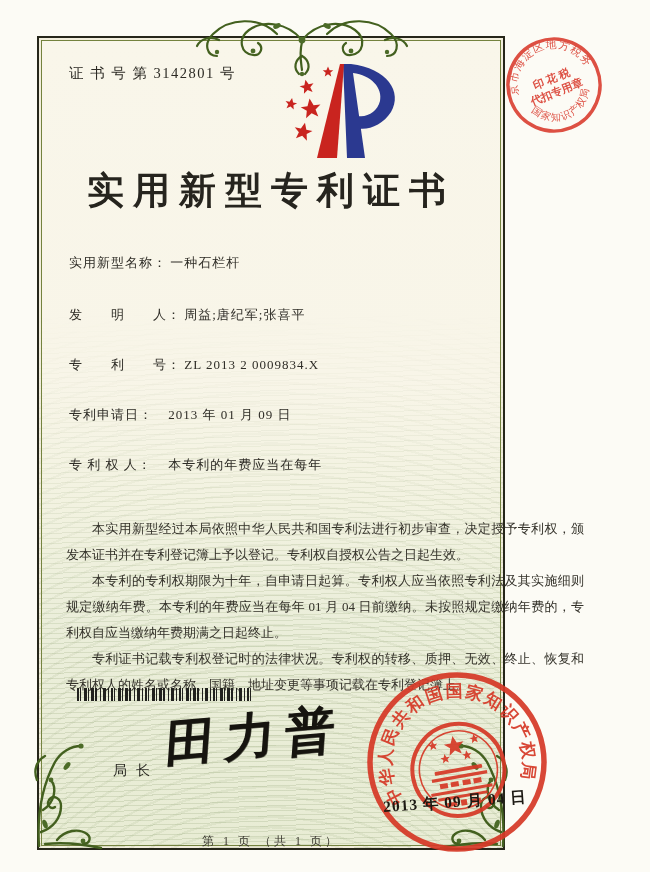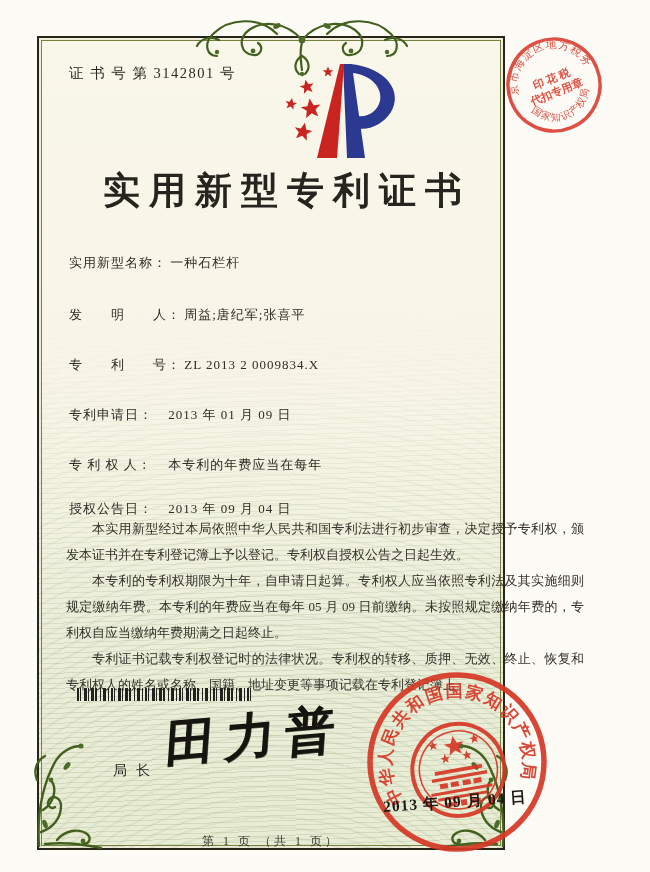--- a/index.html
+++ b/index.html
@@ -33,21 +33,21 @@
   
   .cert-number{
     position:absolute;left:30px;top:26px;
     font-size:14.5px;letter-spacing:1.5px;color:#2c2a24;
   }
   .cnipa-logo{position:absolute;left:232px;top:22px;width:140px;height:104px;}
   .tax-stamp{position:absolute;left:462px;top:-6px;width:106px;height:106px;opacity:.88;}
   .page-title{
     position:absolute;left:0;top:128px;width:100%;
     text-align:center;font-size:37px;font-weight:700;
-    letter-spacing:9px;color:#26241e;padding-left:16px;
+    letter-spacing:9px;color:#26241e;
   }
   
   .field-row{position:absolute;left:30px;font-size:13px;white-space:nowrap;color:#2e2c26;}
   .field-label{display:inline-block;min-width:96px;letter-spacing:1px;}
   .field-value{letter-spacing:1px;}
   
   .body-text{
     position:absolute;left:27px;top:478px;width:518px;
     font-size:13px;line-height:26px;color:#34322a;text-align:justify;
   }
@@ -209,28 +209,24 @@
     <span class="field-value">ZL 2013 2 0009834.X</span>
   </div>
   <div class="field-row" style="top:368px">
     <span class="field-label">专利申请日：</span>
     <span class="field-value">2013 年 01 月 09 日</span>
   </div>
   <div class="field-row" style="top:418px">
     <span class="field-label">专 利 权 人：</span>
     <span class="field-value">本专利的年费应当在每年</span>
   </div>
-  <div class="field-row" style="top:462px">
-    <span class="field-label">授权公告日：</span>
-    <span class="field-value">2013 年 09 月 04 日</span>
-  </div>
 
   <div class="body-text">
     <p>本实用新型经过本局依照中华人民共和国专利法进行初步审查，决定授予专利权，颁发本证书并在专利登记簿上予以登记。专利权自授权公告之日起生效。</p>
-    <p>本专利的专利权期限为十年，自申请日起算。专利权人应当依照专利法及其实施细则规定缴纳年费。本专利的年费应当在每年 05 月 09 日前缴纳。未按照规定缴纳年费的，专利权自应当缴纳年费期满之日起终止。</p>
+    <p>本专利的专利权期限为十年，自申请日起算。专利权人应当依照专利法及其实施细则规定缴纳年费。本专利的年费应当在每年 01 月 04 日前缴纳。未按照规定缴纳年费的，专利权自应当缴纳年费期满之日起终止。</p>
     <p>专利证书记载专利权登记时的法律状况。专利权的转移、质押、无效、终止、恢复和专利权人的姓名或名称、国籍、地址变更等事项记载在专利登记簿上。</p>
   </div>
 
   <div class="barcode"></div>
 
   <div class="signer-title">局长</div>
   <div class="signature">田力普</div>
 
   <svg class="official-seal" viewBox="0 0 192 192">
     <g transform="rotate(-10 96 96)" fill="#d63826" opacity="0.92">

